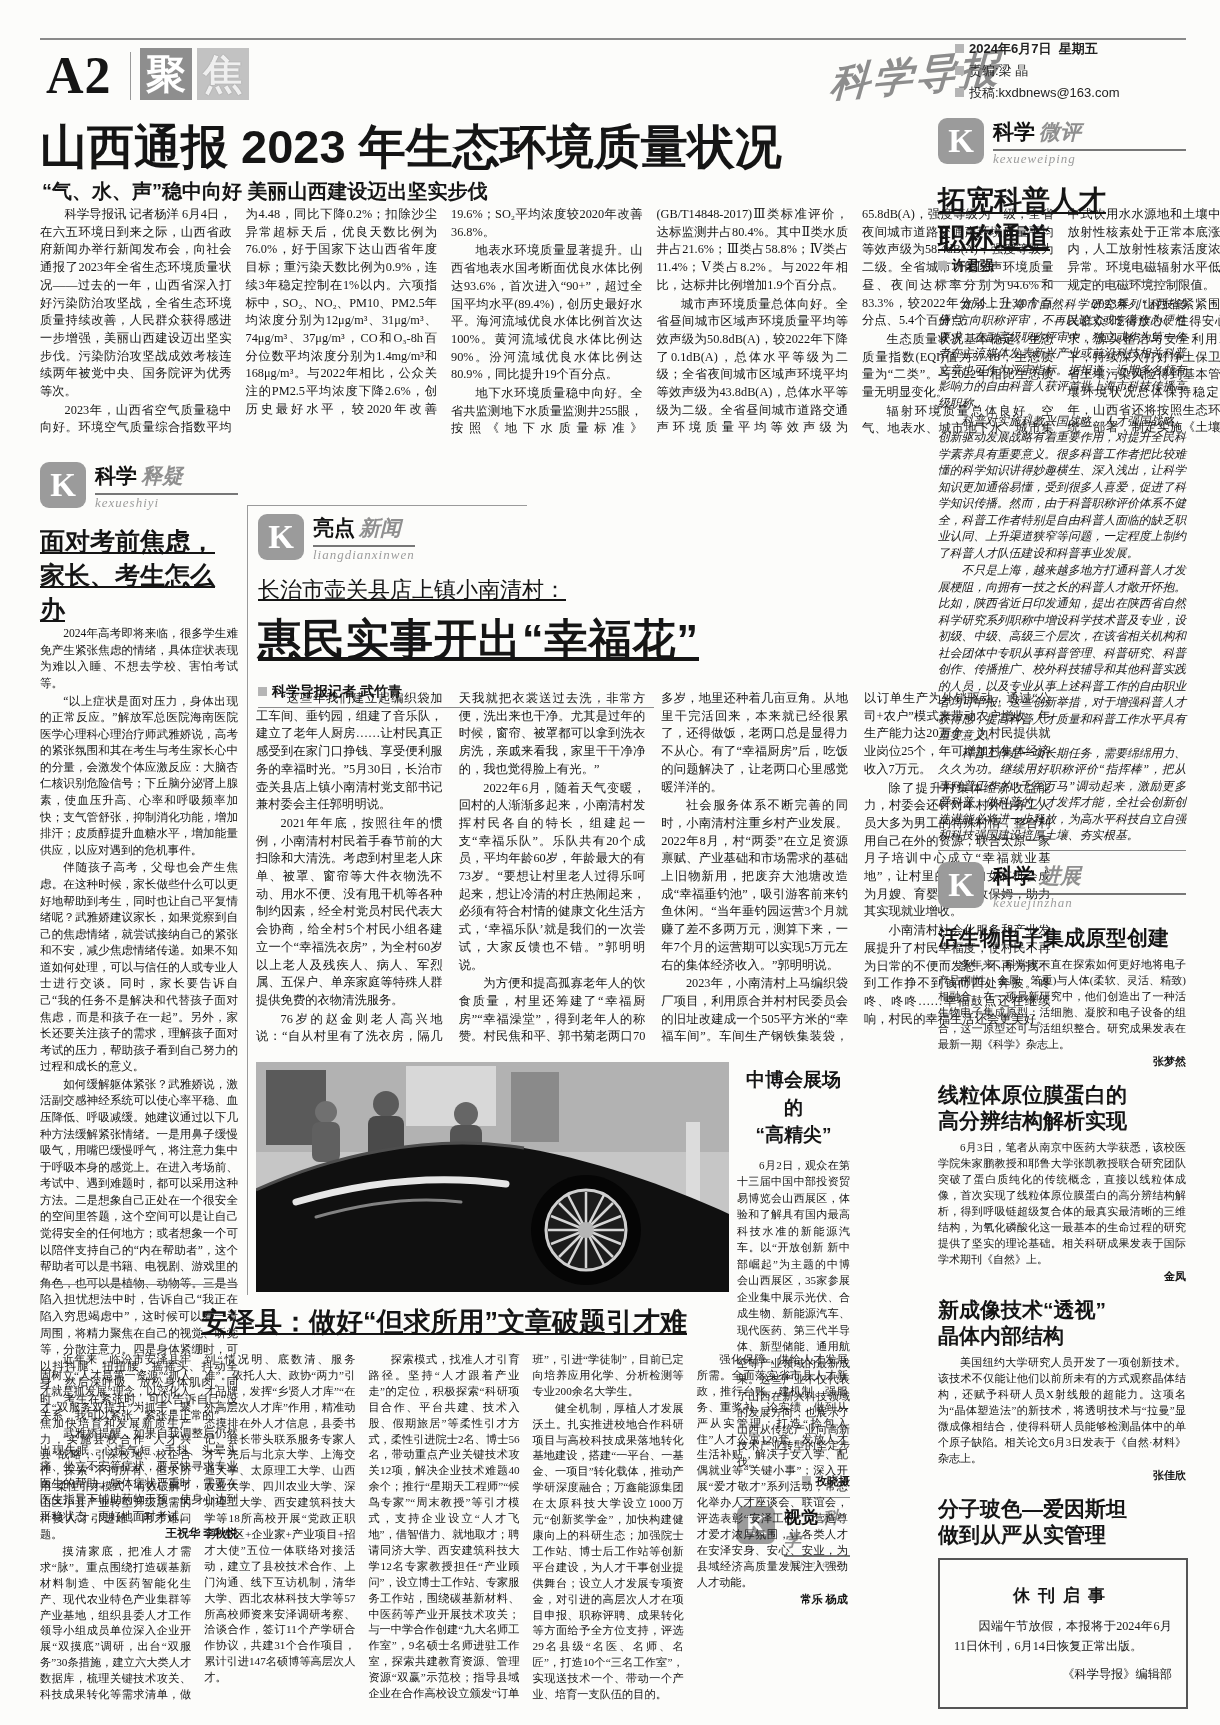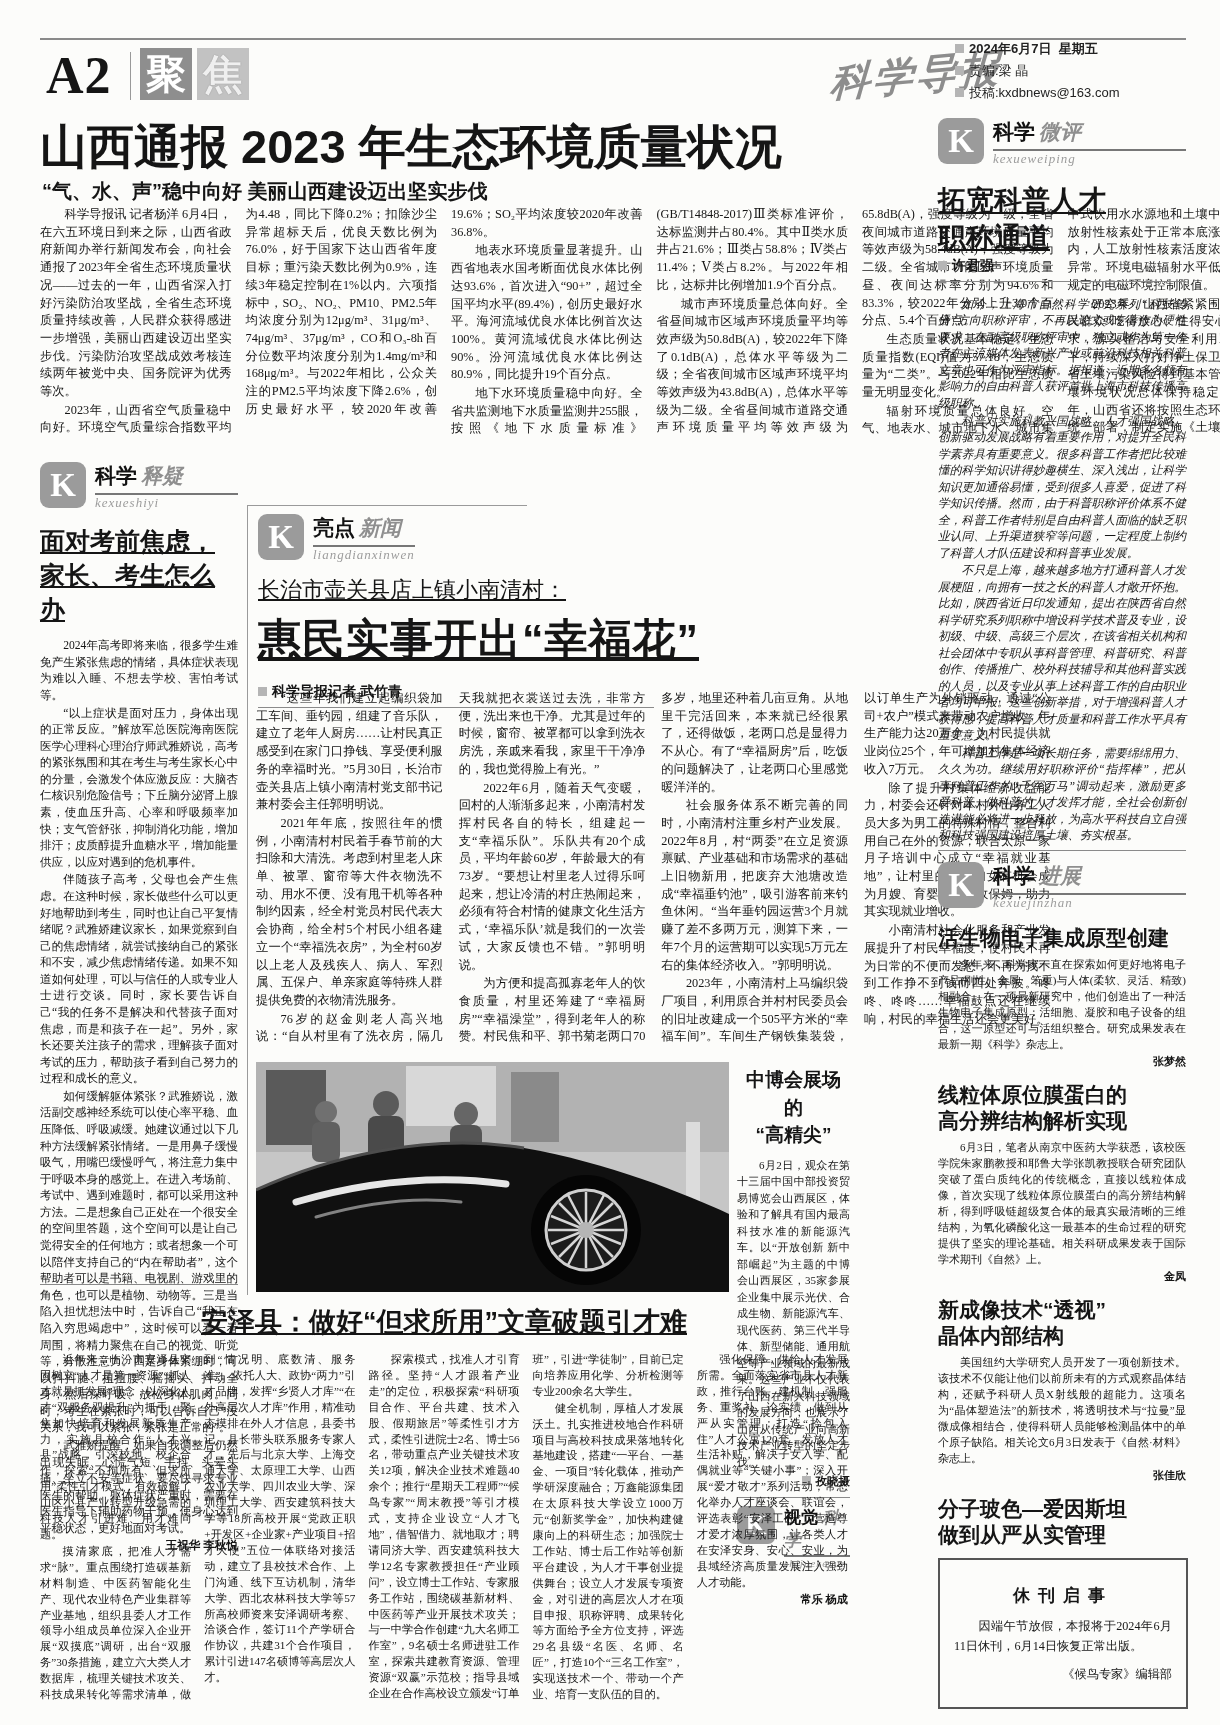--- a/index.html
+++ b/index.html
@@ -105,21 +105,21 @@
       <span class="kname">科学</span>
       <span class="kscript">释疑</span>
       <div class="krule"></div>
       <div class="kpinyin">kexueshiyi</div>
     </div>
   </div>
   <div class="sec-title" style="font-size:25px;line-height:1.35;margin-top:14px;">
     <div>面对考前焦虑，</div>
     <div>家长、考生怎么办</div>
   </div>
-  <div style="margin-top:12px;font-size:11.6px;line-height:1.43;">
+  <div style="font-size:11.6px;line-height:1.43;">
     <p>2024年高考即将来临，很多学生难免产生紧张焦虑的情绪，具体症状表现为难以入睡、不想去学校、害怕考试等。</p>
     <p>“以上症状是面对压力，身体出现的正常反应。”解放军总医院海南医院医学心理科心理治疗师武雅娇说，高考的紧张氛围和其在考生与考生家长心中的分量，会激发个体应激反应：大脑杏仁核识别危险信号；下丘脑分泌肾上腺素，使血压升高、心率和呼吸频率加快；支气管舒张，抑制消化功能，增加排汗；皮质醇提升血糖水平，增加能量供应，以应对遇到的危机事件。</p>
     <p>伴随孩子高考，父母也会产生焦虑。在这种时候，家长做些什么可以更好地帮助到考生，同时也让自己平复情绪呢？武雅娇建议家长，如果觉察到自己的焦虑情绪，就尝试接纳自己的紧张和不安，减少焦虑情绪传递。如果不知道如何处理，可以与信任的人或专业人士进行交谈。同时，家长要告诉自己“我的任务不是解决和代替孩子面对焦虑，而是和孩子在一起”。另外，家长还要关注孩子的需求，理解孩子面对考试的压力，帮助孩子看到自己努力的过程和成长的意义。</p>
     <p>如何缓解躯体紧张？武雅娇说，激活副交感神经系统可以使心率平稳、血压降低、呼吸减缓。她建议通过以下几种方法缓解紧张情绪。一是用鼻子缓慢吸气，用嘴巴缓慢呼气，将注意力集中于呼吸本身的感觉上。在进入考场前、考试中、遇到难题时，都可以采用这种方法。二是想象自己正处在一个很安全的空间里答题，这个空间可以是让自己觉得安全的任何地方；或者想象一个可以陪伴支持自己的“内在帮助者”，这个帮助者可以是书籍、电视剧、游戏里的角色，也可以是植物、动物等。三是当陷入担忧想法中时，告诉自己“我正在陷入穷思竭虑中”，这时候可以看一看周围，将精力聚焦在自己的视觉、听觉等，分散注意力。四是身体紧绷时，可以抖抖腿、扭扭腰、摇摇头、抖动全身，然后深呼吸、放松身体肌肉。同时，考生在紧张时，可以告诉自己“没关系，我可以紧张，紧张是正常的”。</p>
     <p>武雅娇提醒，如果自我调整后仍然出现失眠、心慌气短、手抖、头晕头痛、坐立不安等症状，要尽快寻求专业医生的帮助。躯体症状严重时，需要在医生指导下辅助药物干预，使身心达到平稳状态，更好地面对考试。</p>
     <span class="au">王祝华 李秋悦</span>
   </div>
 </div>
 <div class="abs rule" style="left:40px;top:1284px;width:198px;height:1px;"></div>
 
@@ -265,14 +265,14 @@
       <div>分子玻色—爱因斯坦</div>
       <div>做到从严从实管理</div>
     </div>
 
   </div>
 </div>
 
 <div class="abs notice" style="left:938px;top:1558px;width:218px;">
   <div class="notice-title">休刊启事</div>
   <p style="font-size:12.2px;line-height:1.6;">因端午节放假，本报将于2024年6月11日休刊，6月14日恢复正常出版。</p>
-  <div style="text-align:right;font-size:12.2px;margin-top:10px;">《候鸟专家》编辑部</div>
+  <div style="text-align:right;font-size:12.2px;margin-top:10px;">《科学导报》编辑部</div>
 </div>
 
 </body></html>

